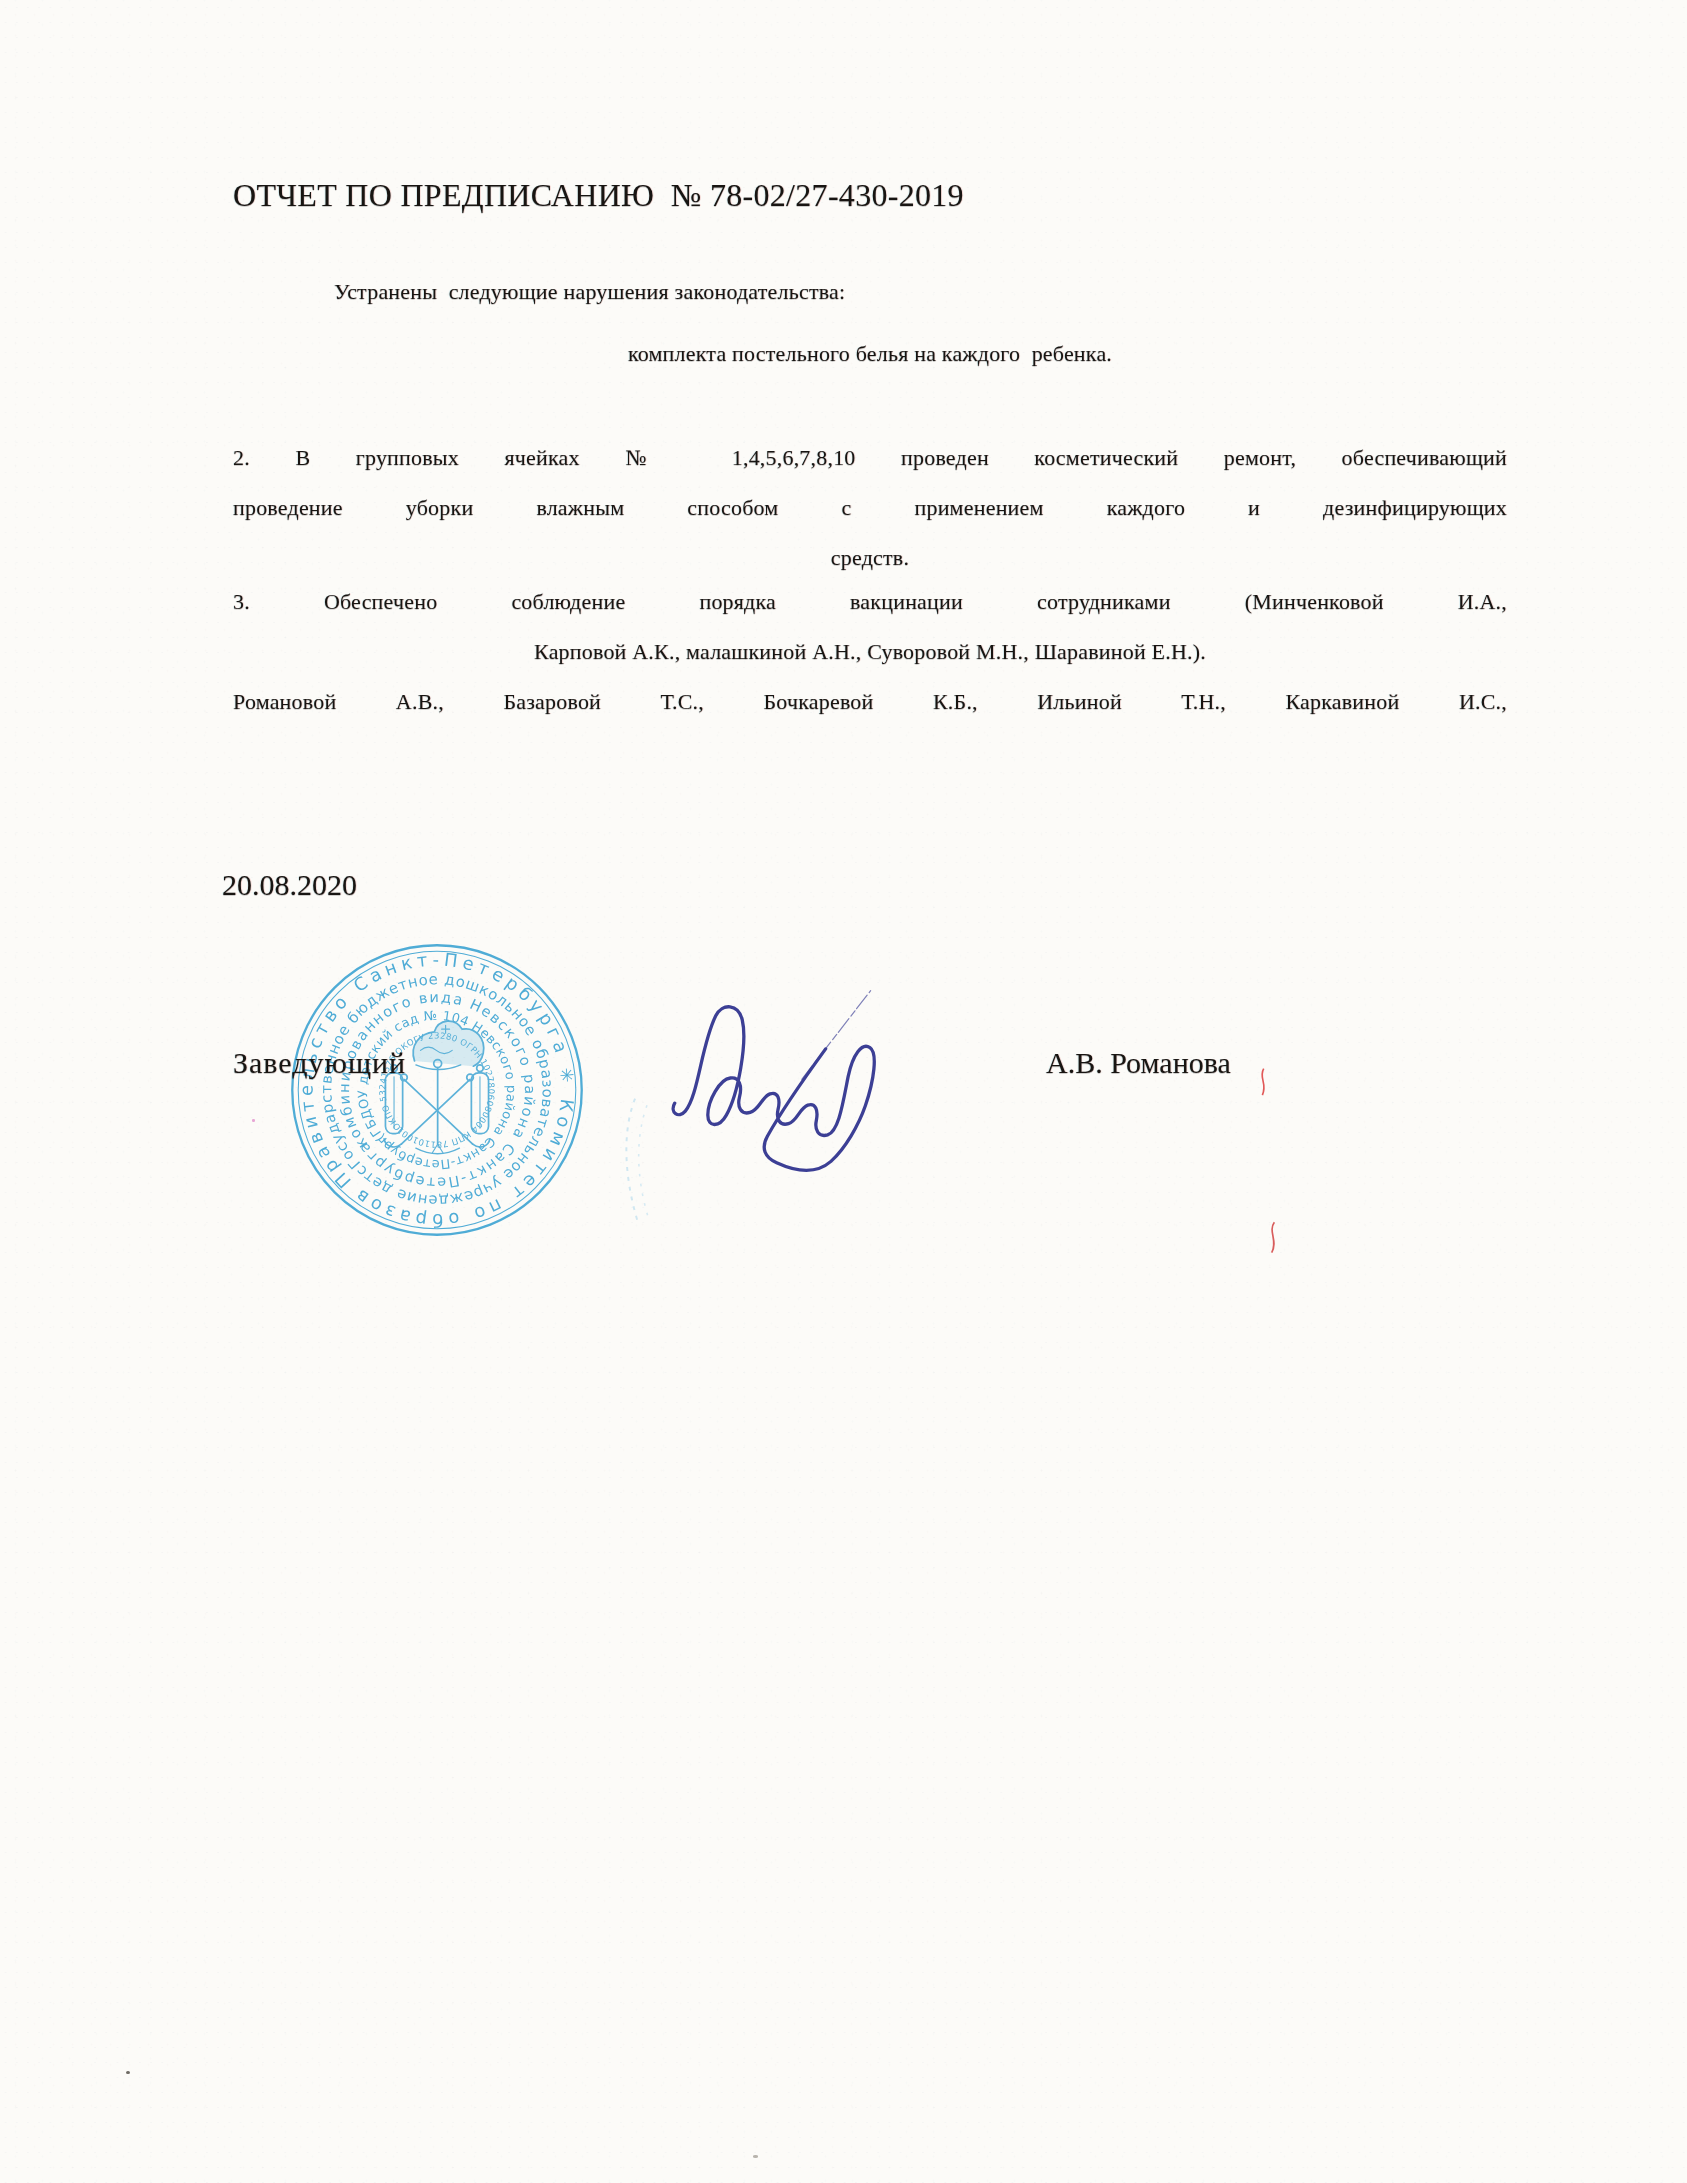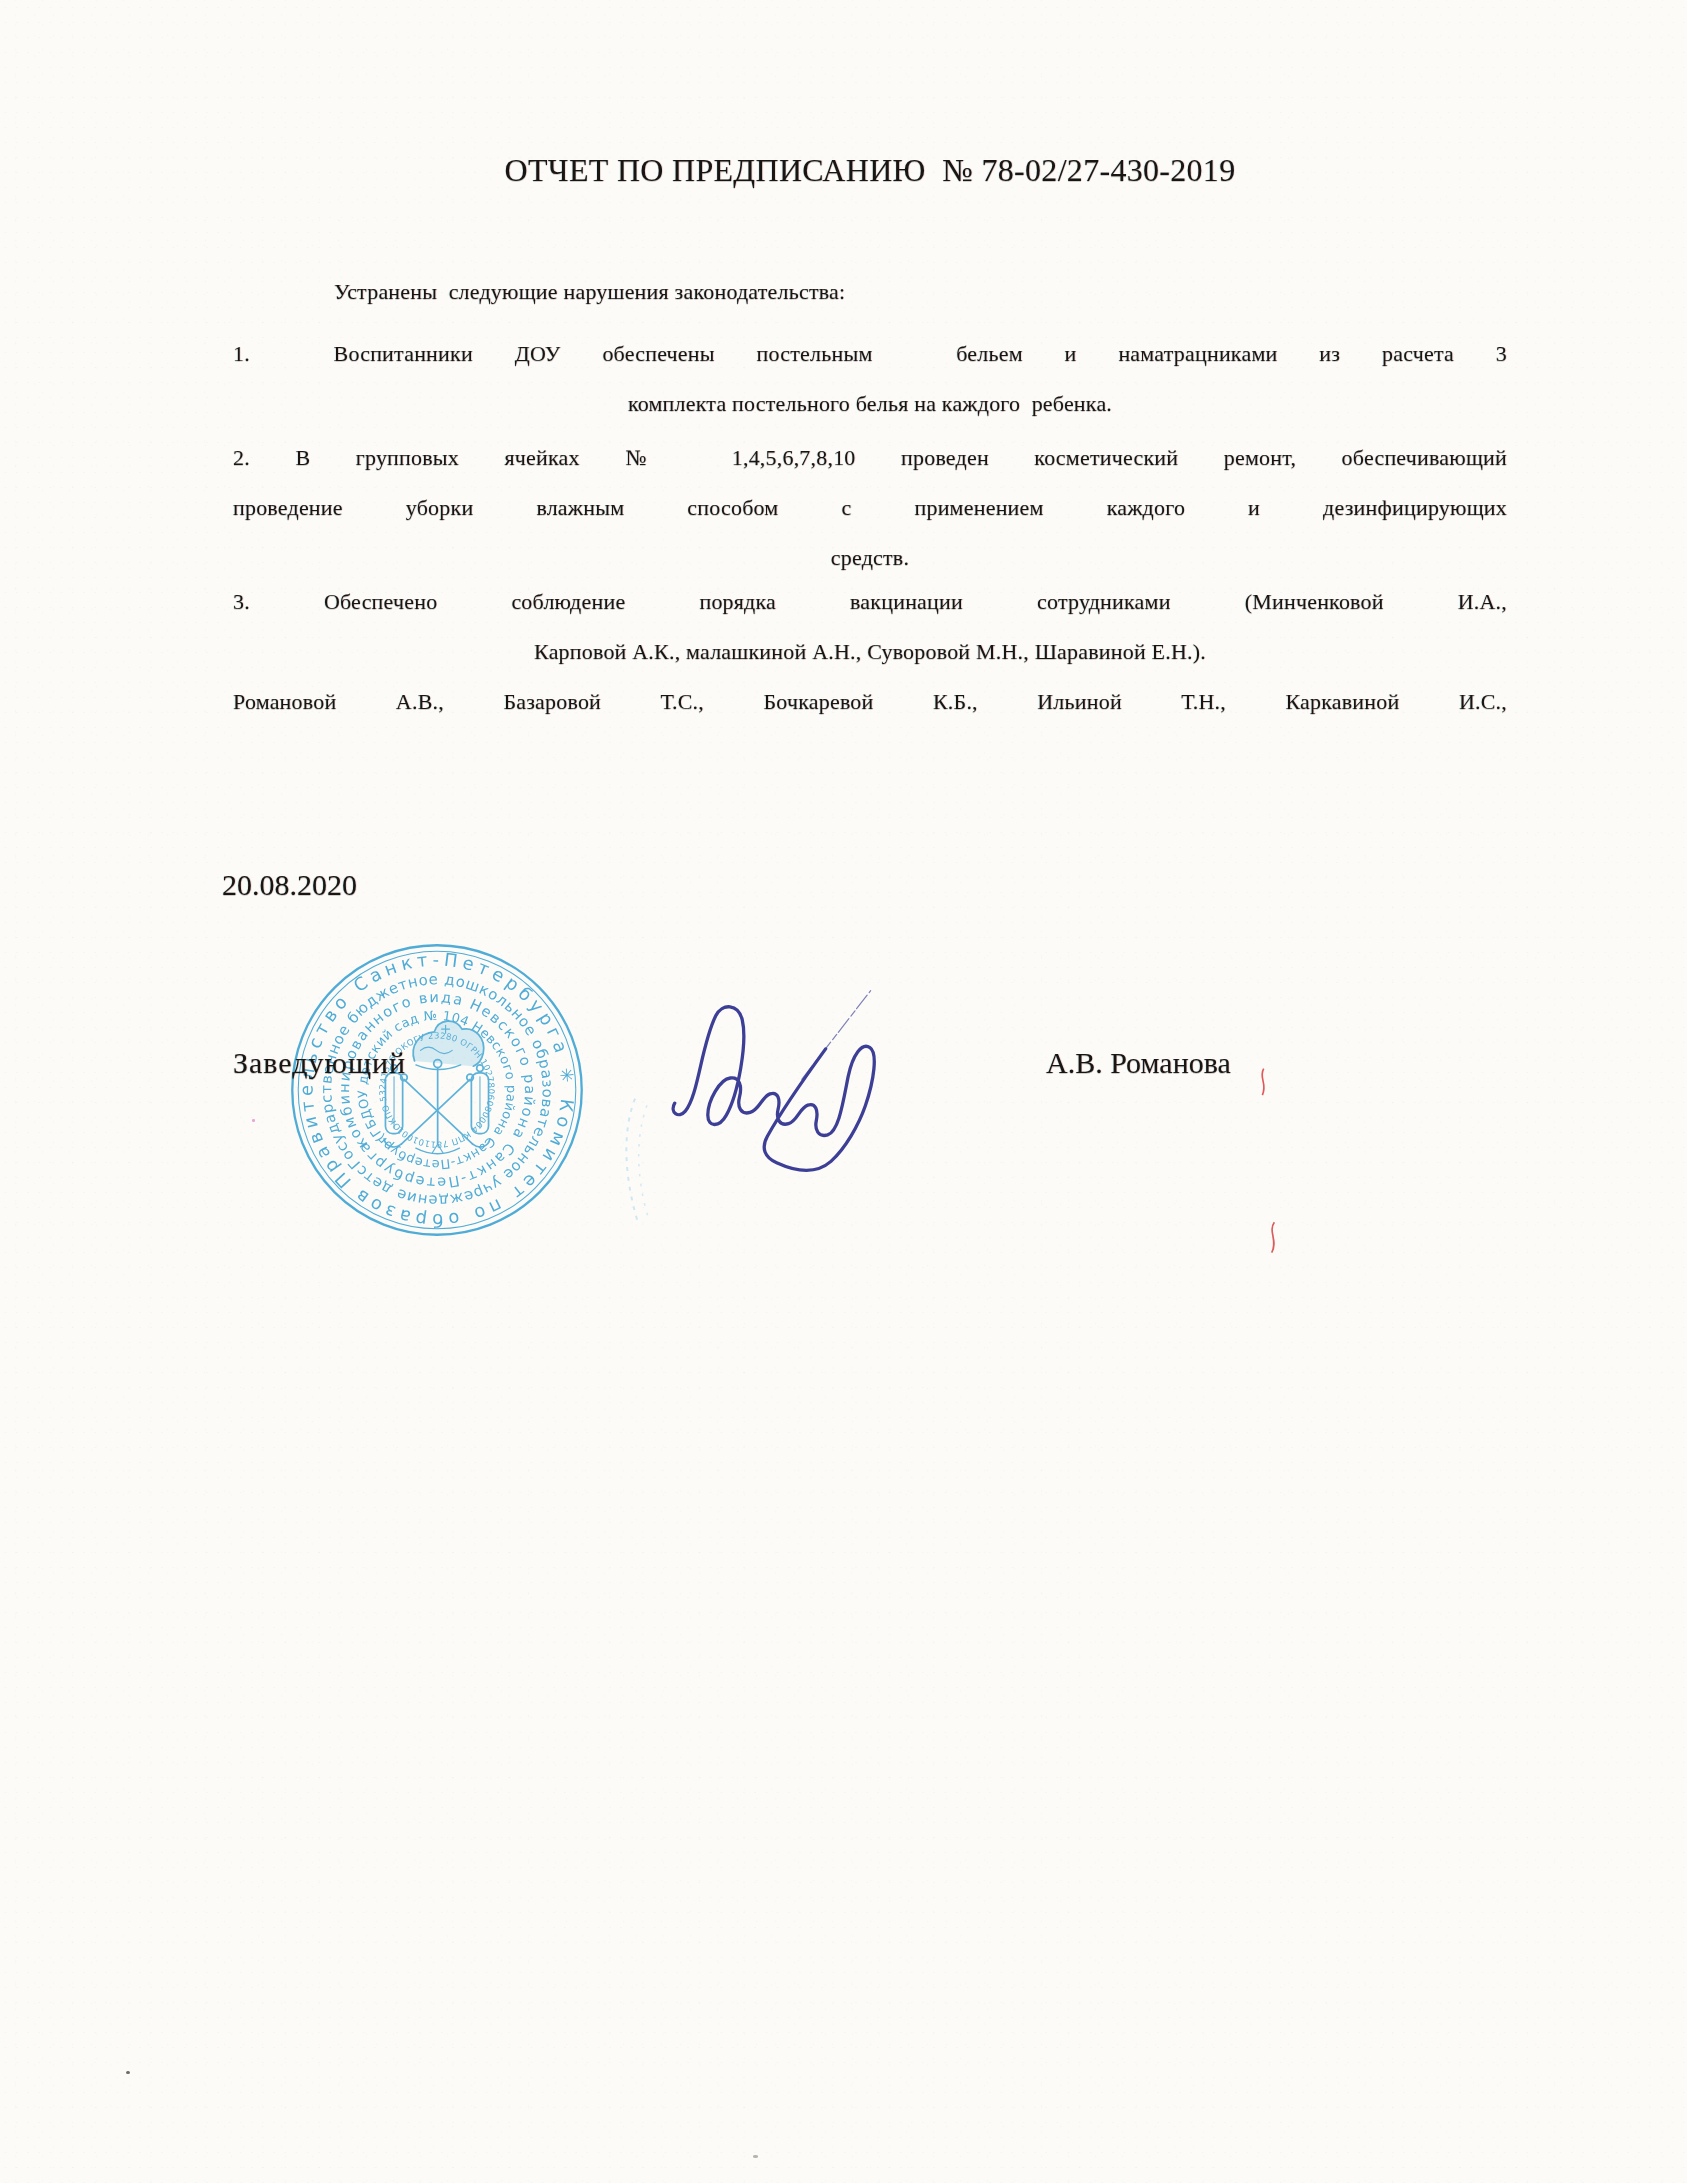--- a/index.html
+++ b/index.html
@@ -14,22 +14,22 @@
       radial-gradient(circle, rgba(170,100,100,.035) 0 0.7px, transparent 1.1px),
       radial-gradient(circle, rgba(100,160,170,.03) 0 0.7px, transparent 1.2px);
     background-size:11.2px 15px, 19px 20.5px, 27px 24.5px;
     background-position:0 0, 6px 4.6px, 2px 12.6px;
   }
   .scan-text{
     color:#181512;
     text-shadow:0.9px 0 0 rgba(190,30,20,.14), -0.9px 0 0 rgba(0,160,190,.12), 0 0.7px 0 rgba(0,0,0,.18);
   }
   .title{
-    position:absolute;left:233px;top:150px;width:1274px;z-index:3;
-    font-size:32px;line-height:40px;text-align:center;letter-spacing:0.3px;
+    position:absolute;left:233px;top:175px;width:1274px;z-index:3;
+    font-size:32px;line-height:40px;text-align:left;letter-spacing:0.3px;
   }
   .para{
     position:absolute;left:233px;width:1274px;z-index:3;
     font-size:22px;line-height:50px;letter-spacing:0.2px;font-family:Liberation Serif, serif;
   }
   .intro{top:267px;text-indent:101px;}
   .ln{display:block;height:50px;line-height:50px;text-align:center;}
   .just{text-align:justify;text-align-last:justify;}
   .date{position:absolute;left:222px;top:860px;z-index:3;font-size:30px;line-height:50px;}
   .role{position:absolute;left:233px;top:1038px;z-index:6;font-size:30px;line-height:50px;letter-spacing:1px;}
@@ -54,21 +54,20 @@
 <body>
 
 <div id="page">
   <div class="noise"></div>
 
   <div class="title scan-text">ОТЧЕТ ПО ПРЕДПИСАНИЮ&nbsp; № 78-02/27-430-2019</div>
 
   <div class="para intro scan-text">Устранены&nbsp; следующие нарушения законодательства:</div>
 
   <div class="para" style="top:329px">
-    <span class="ln just scan-text">1.&nbsp; Воспитанники ДОУ обеспечены постельным&nbsp; бельем и наматрацниками из расчета 3</span>
     <span class="ln scan-text">комплекта постельного белья на каждого&nbsp; ребенка.</span>
   </div>
 
   <div class="para" style="top:433px">
     <span class="ln just scan-text">2. В групповых ячейках № 1,4,5,6,7,8,10 проведен косметический ремонт, обеспечивающий</span>
     <span class="ln just scan-text">проведение уборки влажным способом с применением каждого и дезинфицирующих</span>
     <span class="ln scan-text">средств.</span>
   </div>
 
   <div class="para" style="top:577px">

